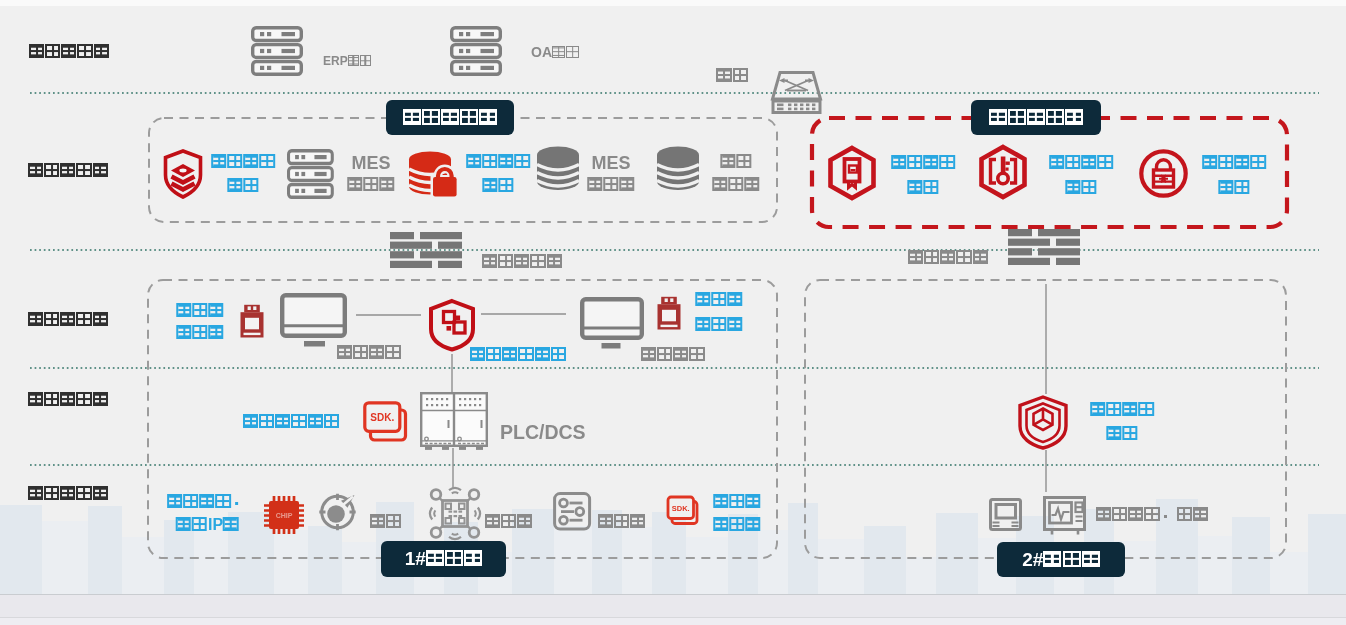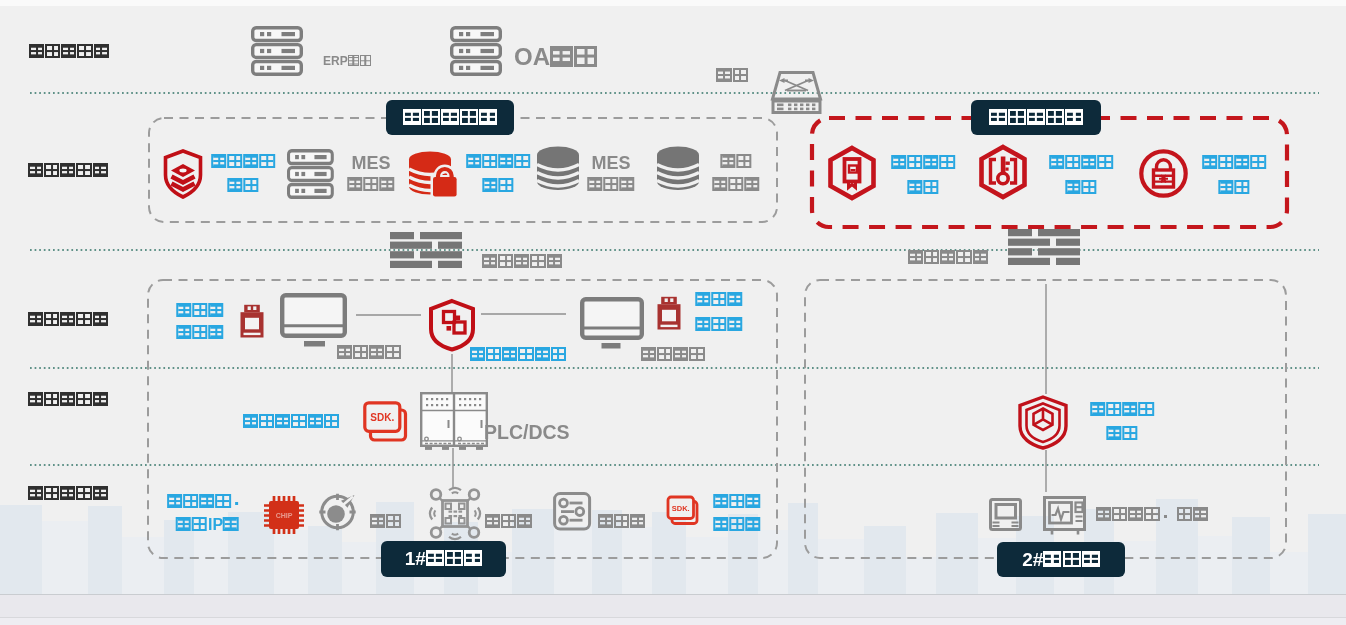--- a/index.html
+++ b/index.html
@@ -371,33 +371,33 @@
 <div class="topband"></div>
 <div class="foot1"></div>
 <div class="foot2"></div>
 
 <div class="t dark" style="left:29px;top:44px"><i></i><i></i><i></i><i></i><i></i></div>
 <div class="t dark" style="left:28px;top:163px"><i></i><i></i><i></i><i></i><i></i></div>
 <div class="t dark" style="left:28px;top:312px"><i></i><i></i><i></i><i></i><i></i></div>
 <div class="t dark" style="left:28px;top:392px"><i></i><i></i><i></i><i></i><i></i></div>
 <div class="t dark" style="left:28px;top:486px"><i></i><i></i><i></i><i></i><i></i></div>
 <div class="t gray" style="left:323px;top:55px;font-size:12px">ERP<i></i><i></i></div>
-<div class="t gray" style="left:514px;top:45px;font-size:24px">OA<i></i><i></i></div>
+<div class="t gray" style="left:531px;top:45px;font-size:14px">OA<i></i><i></i></div>
 <div class="t gray" style="left:716px;top:67px;font-size:16.5px"><i></i><i></i></div>
 <div class="t gray ctr" style="left:371px;top:154px;font-size:18px">MES</div>
 <div class="t gray ctr" style="left:371px;top:177px"><i></i><i></i><i></i></div>
 <div class="t gray ctr" style="left:611px;top:154px;font-size:18px">MES</div>
 <div class="t gray ctr" style="left:611px;top:177px"><i></i><i></i><i></i></div>
 <div class="t gray ctr" style="left:736px;top:154px"><i></i><i></i></div>
 <div class="t gray ctr" style="left:736px;top:177px"><i></i><i></i><i></i></div>
 <div class="t gray" style="left:482px;top:254px"><i></i><i></i><i></i><i></i><i></i></div>
 <div class="t gray" style="left:908px;top:250px"><i></i><i></i><i></i><i></i><i></i></div>
 <div class="t gray" style="left:337px;top:345px"><i></i><i></i><i></i><i></i></div>
 <div class="t gray" style="left:641px;top:347px"><i></i><i></i><i></i><i></i></div>
-<div class="t gray" style="left:484px;top:423px;font-size:19.5px">PLC/DCS</div>
+<div class="t gray" style="left:500px;top:423px;font-size:19.5px">PLC/DCS</div>
 <div class="t gray" style="left:370px;top:514px"><i></i><i></i></div>
 <div class="t gray" style="left:485px;top:514px"><i></i><i></i><i></i></div>
 <div class="t gray" style="left:598px;top:514px"><i></i><i></i><i></i></div>
 <div class="t gray" style="left:1096px;top:507px"><i></i><i></i><i></i><i></i><i class="p"></i><i></i><i></i></div>
 <div class="t blue ctr" style="left:243px;top:154px"><i></i><i></i><i></i><i></i></div>
 <div class="t blue ctr" style="left:243px;top:178px"><i></i><i></i></div>
 <div class="t blue ctr" style="left:498px;top:154px"><i></i><i></i><i></i><i></i></div>
 <div class="t blue ctr" style="left:498px;top:178px"><i></i><i></i></div>
 <div class="t blue ctr" style="left:923px;top:155px"><i></i><i></i><i></i><i></i></div>
 <div class="t blue ctr" style="left:923px;top:180px"><i></i><i></i></div>

